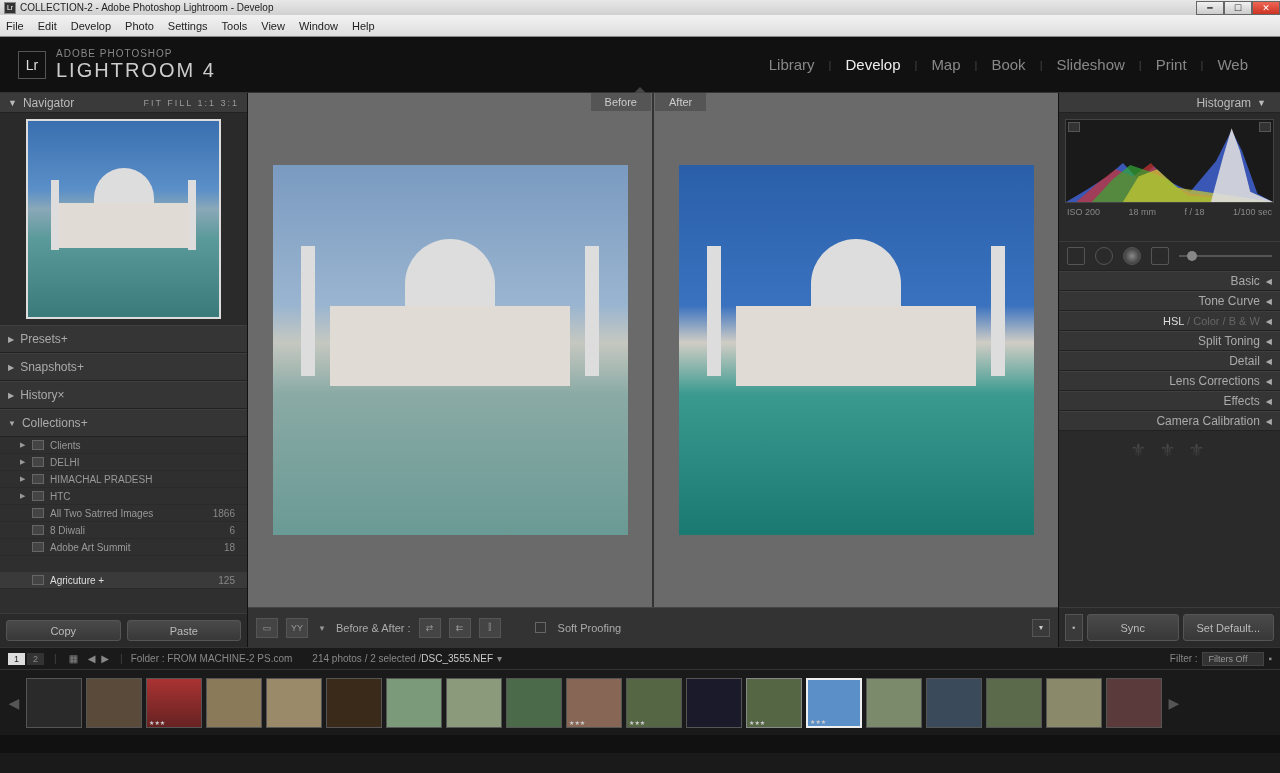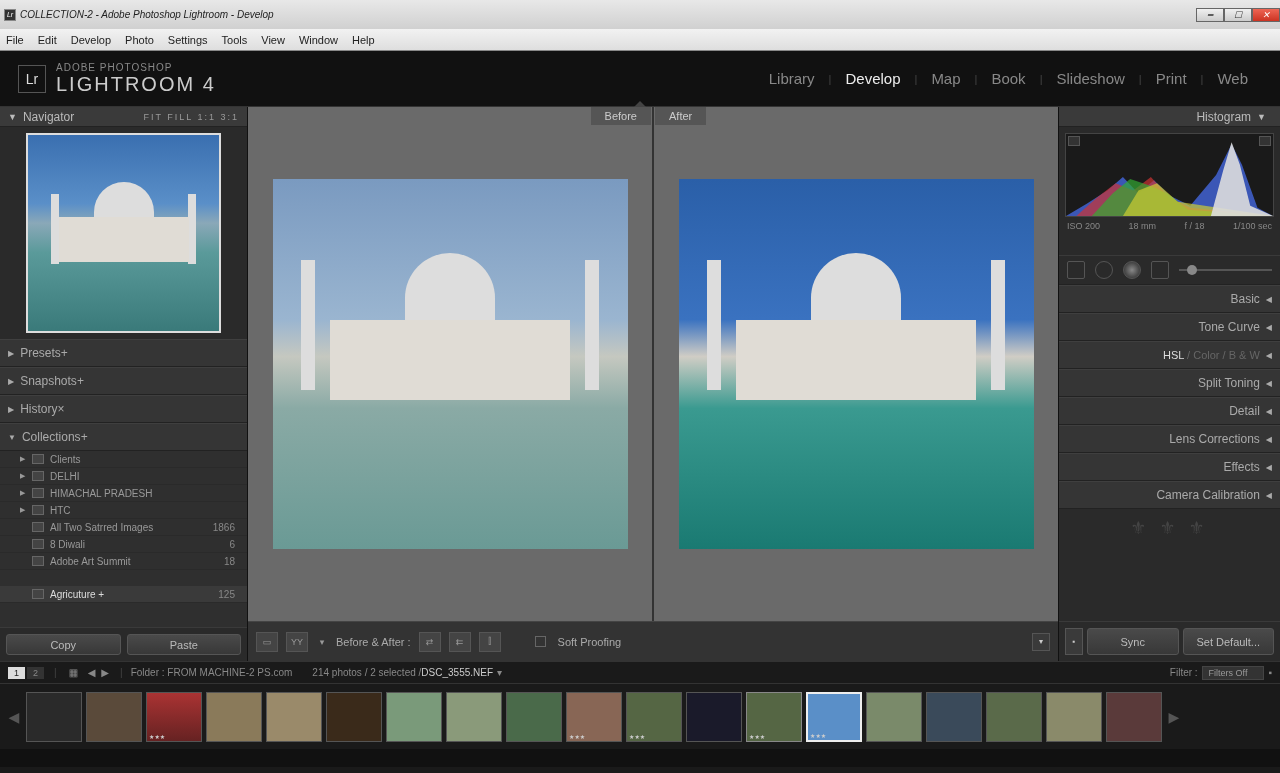--- a/index.html
+++ b/index.html
@@ -1,19 +1,19 @@
 <!DOCTYPE html>
 <html><head>
 <meta charset="utf-8">
 <style>
 * { margin: 0; padding: 0; box-sizing: border-box; font-family: "Segoe UI", Tahoma, sans-serif; }
 body { background: #1a1a1a; width: 1280px; height: 773px; overflow: hidden; color: #ccc; font-size: 11px; }
 
 
-.titlebar { height: 29px; background: linear-gradient(#e8e8e8,#d0d0d0); display: flex; align-items: center; padding-left: 4px; font-style: italic; }
+.titlebar { height: 15px; background: linear-gradient(#e8e8e8,#d0d0d0); display: flex; align-items: center; padding-left: 4px; }
 .titlebar-icon { width: 12px; height: 12px; background: #333; border: 1px solid #888; margin-right: 4px; display:flex;align-items:center;justify-content:center;font-size:7px;color:#fff;}
 .titlebar-text { font-size: 10px; color: #222; }
 .window-controls { margin-left: auto; display: flex; }
 .window-controls div { width: 28px; height: 14px; border: 1px solid #666; display:flex;align-items:center;justify-content:center;font-size:9px; background:linear-gradient(#f0f0f0,#ccc); color:#333; }
 .window-controls .close { background: linear-gradient(#ee6655,#cc3322); color:#fff; }
 
 
 .menubar { height: 22px; background: linear-gradient(#f2f2f2,#dedede); display: flex; align-items: center; padding: 0 6px; border-bottom: 1px solid #888; }
 .menubar span { font-size: 11px; color: #222; margin-right: 14px; cursor:default; }
 
@@ -77,21 +77,21 @@
 .histo-box{ height:128px; padding:6px;}
 .histo{ width:100%; height:84px; background:#1a1a1a; border:1px solid #444; position:relative; overflow:hidden;}
 .histo-warn{position:absolute;top:2px;width:12px;height:10px;background:#333;border:1px solid #555;}
 .histo svg{position:absolute;bottom:0;left:0;width:100%;height:100%;}
 .histo-info { display:flex; justify-content:space-between; padding:4px 2px; font-size:9px; color:#888;}
 .tool-row { height:30px; border-top:1px solid #3a3a3a; border-bottom:1px solid #222; display:flex;align-items:center; padding:0 8px; gap:10px;}
 .tool-ic{width:18px;height:18px;border:1px solid #555;border-radius:2px;}
 .tool-ic.circ{border-radius:50%;}
 .slider-g{flex:1;height:2px;background:#555;position:relative;}
 .slider-g::after{content:'';position:absolute;width:10px;height:10px;background:#888;border-radius:50%;top:-4px;left:8px;}
-.r-panel-item { height:28px; background:#353535; border-bottom:1px solid #222;border-top:1px solid #3f3f3f; display:flex; align-items:center; justify-content:flex-end; padding:0 8px; font-size:12px; color:#aaa;}
+.r-panel-item { height:20px; background:#353535; border-bottom:1px solid #222;border-top:1px solid #3f3f3f; display:flex; align-items:center; justify-content:flex-end; padding:0 8px; font-size:12px; color:#aaa;}
 .r-panel-item .tri{margin-left:6px;font-size:8px;}
 .r-panel-item .opts{color:#666;font-size:11px;padding-left:24px;}
 .r-panel-item .opts .active{color:#ddd;}
 .ornament{flex:1;display:flex;align-items:flex-start;justify-content:center;padding-top:8px;color:#444;font-size:18px;letter-spacing:4px;}
 .sync-row{height:40px;display:flex;gap:4px;padding:6px;border-top:1px solid #3a3a3a;}
 .sync-row .sq{width:18px;background:#3a3a3a;border:1px solid #555;display:flex;align-items:center;justify-content:center;font-size:8px;}
 
 
 .infobar{height:22px;background:#1a1a1a;display:flex;align-items:center;padding:0 8px;font-size:10px;color:#888;border-top:1px solid #333;}
 .view-btn{padding:1px 6px;background:#ddd;color:#222;margin-right:2px;font-size:9px;}

